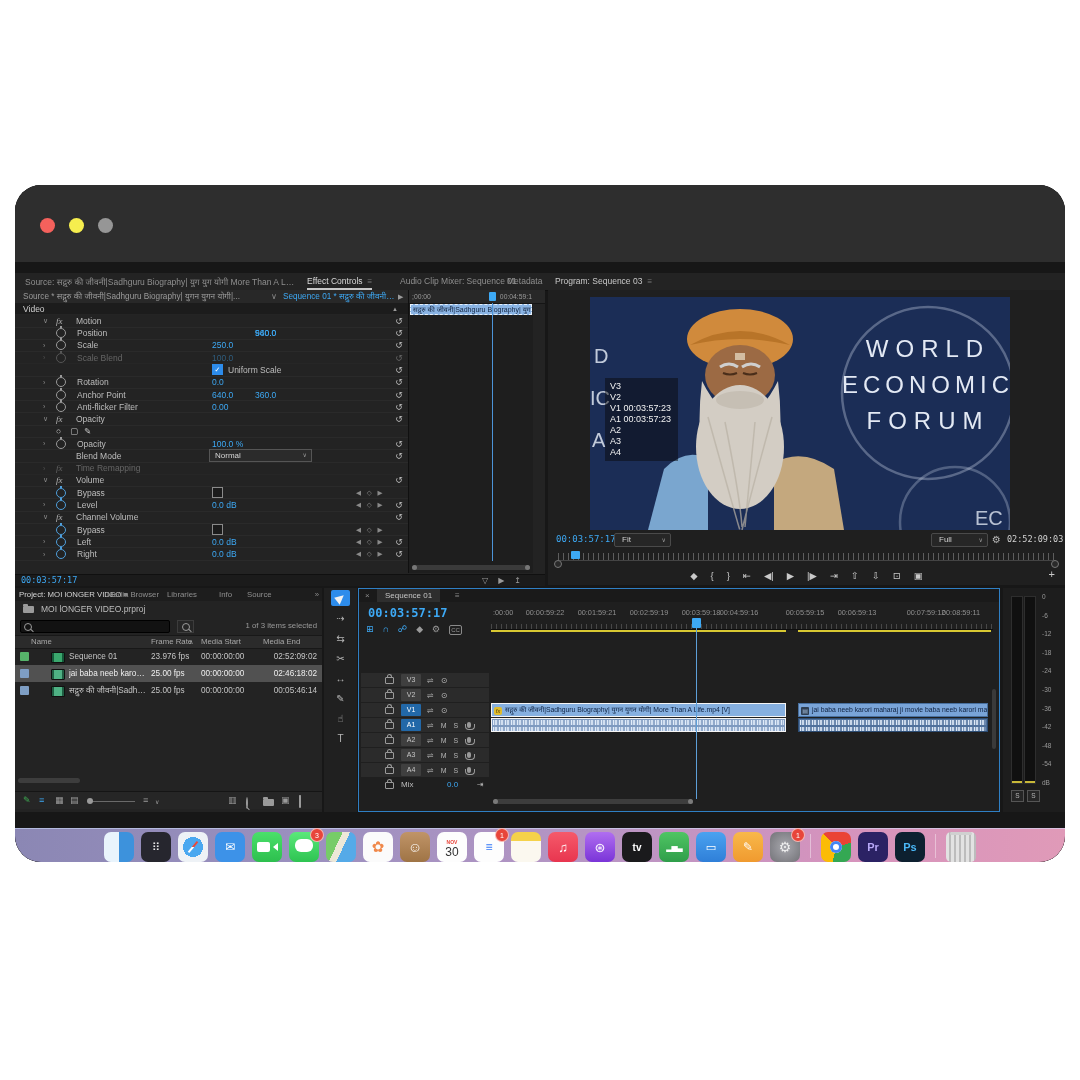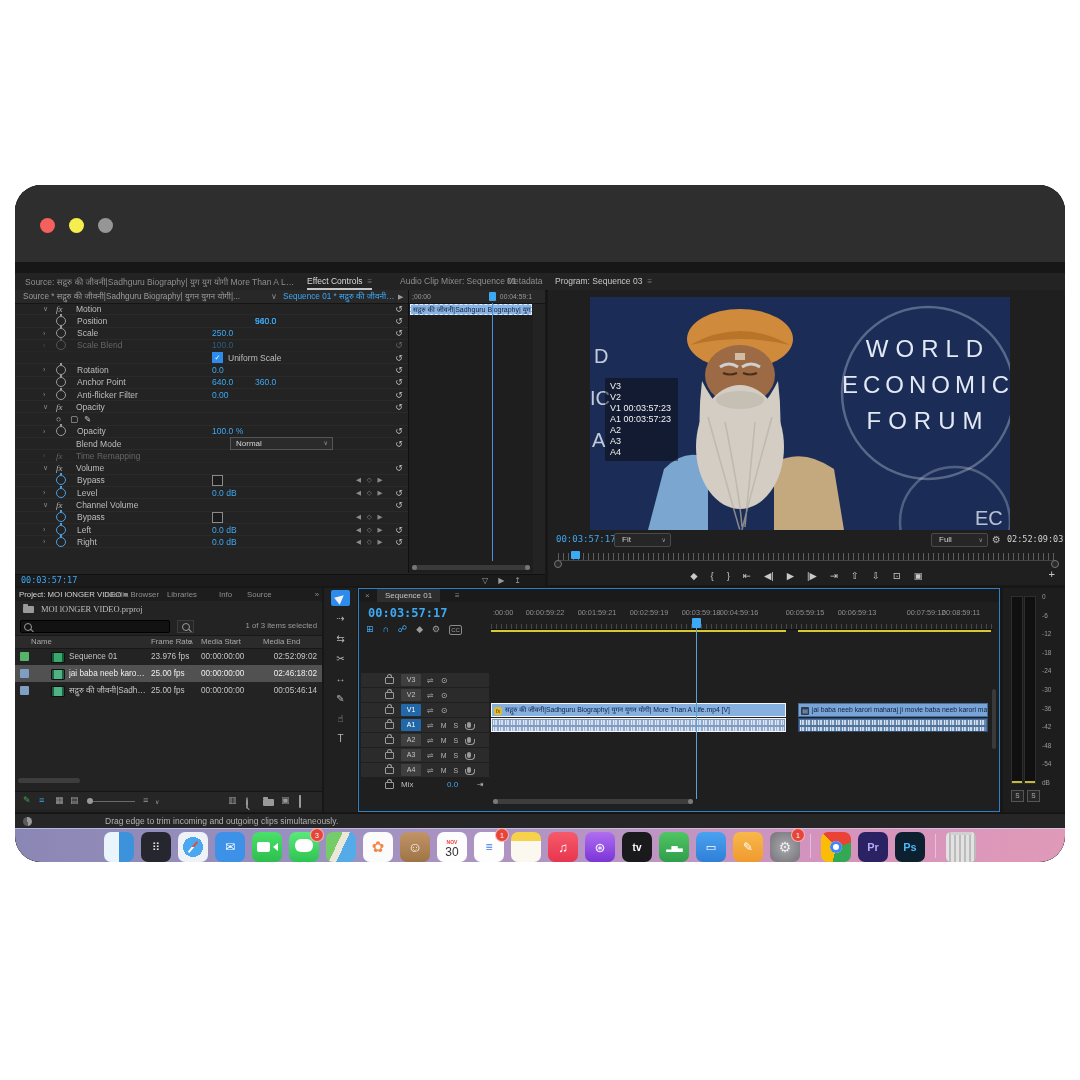--- a/index.html
+++ b/index.html
@@ -52,21 +52,21 @@
   .ec-row .fxi{width:20px;font-style:italic;font-family:"Liberation Serif",serif;color:#b5b5b5;font-size:9px;flex:none;}
   .ec-row .swi{width:8px;height:8px;border-radius:50%;border:1px solid #9a9a9a;margin-right:11px;flex:none;position:relative;}
   .ec-row .swi::before{content:"";position:absolute;left:3px;top:-3px;width:2px;height:2px;background:#9a9a9a;}
   .ec-row .swi.blue{border-color:#4f9fdc;} .ec-row .swi.blue::before{background:#4f9fdc;}
   .ec-row .lbl{white-space:nowrap;}
   .ec-row .val{position:absolute;color:#3da9f5;}
   .ec-row .cb{position:absolute;left:197px;width:9px;height:9px;border:1px solid #8a8a8a;background:#1b1b1b;
     font-size:7px;line-height:9px;text-align:center;color:#fff;}
   .ec-row .cb.on{background:#2d8ceb;border-color:#2d8ceb;}
   .ec-row .cbl{position:absolute;left:213px;}
-  .ec-row .dd{position:absolute;left:215px;width:96px;height:11px;border:1px solid #555;background:#2b2b2b;
+  .ec-row .dd{position:absolute;left:194px;width:96px;height:11px;border:1px solid #555;background:#2b2b2b;
     font-size:8px;line-height:11px;padding-left:5px;color:#d5d5d5;}
   .ec-row .dd .ddc{position:absolute;right:4px;font-size:6px;color:#9a9a9a;}
   .ec-row .kf{position:absolute;left:341px;font-size:6.5px;color:#8a8a8a;letter-spacing:2px;}
   .ec-row .rst{position:absolute;left:376px;width:16px;text-align:center;color:#bdbdbd;font-size:9px;}
   .ec-row .shape{width:14px;color:#c5c5c5;font-size:8.5px;flex:none;}
   .ec-lane{position:absolute;left:393px;top:0;width:124px;height:283px;background:#1e1e1e;border-left:1px solid #101010;}
   .ec-lane .lruler{position:absolute;left:0;top:0;width:100%;height:13px;background:#282828;border-bottom:1px solid #151515;
     font-size:6.8px;color:#9a9a9a;line-height:13px;}
   .ec-lane .lruler .t0{position:absolute;left:3px;} .ec-lane .lruler .t1{position:absolute;right:1px;}
   .ec-lane .lmark{position:absolute;left:80px;top:2px;width:7px;height:9px;background:#3da9f5;border-radius:1px;}
@@ -106,21 +106,21 @@
   .video svg{display:block;}
   
   .pj-tabs{position:absolute;left:0;top:0;width:100%;height:13px;background:#1d1d1d;font-size:7.8px;color:#8f8f8f;
     line-height:13px;white-space:nowrap;}
   .pj-tabs .ptab{position:absolute;top:0;}
   .ptab.active{color:#d5d5d5;}
   .pj-tabs .more{position:absolute;right:3px;color:#8a8a8a;}
   .pj-file{position:absolute;left:0;top:15px;width:100%;height:13px;font-size:8.5px;color:#bdbdbd;line-height:13px;}
   .fold{position:absolute;left:8px;top:3px;width:11px;height:7px;background:#9a9a9a;border-radius:1px;}
   .fold::before{content:"";position:absolute;top:-2px;left:0;width:5px;height:2px;background:#9a9a9a;border-radius:1px 1px 0 0;}
-  .pj-file .fname{position:absolute;left:26px;font-family:Liberation Serif, serif;}
+  .pj-file .fname{position:absolute;left:26px;}
   .pj-search{position:absolute;left:0;top:31px;width:100%;height:14px;}
   .sinput{position:absolute;left:5px;top:1px;width:148px;height:11px;background:#121212;border:1px solid #000;
     border-radius:2px;}
   .mag{position:relative;width:6px;height:6px;border:1px solid #9a9a9a;border-radius:50%;}
   .mag::after{content:"";position:absolute;width:4px;height:1px;background:#9a9a9a;transform:rotate(45deg);right:-3px;bottom:-1px;}
   .sinput .mag{position:absolute;left:3px;top:2px;}
   .pj-search .inbox{position:absolute;left:162px;top:1px;width:15px;height:11px;border:1px solid #3c3c3c;background:#262626;
     display:flex;align-items:center;justify-content:center;}
   .pj-search .sel-info{position:absolute;right:5px;top:2px;font-size:7.8px;color:#9a9a9a;}
   .pj-cols{position:absolute;left:0;top:47px;width:100%;height:12px;background:#2b2b2b;border-top:1px solid #181818;
@@ -276,20 +276,24 @@
       </div>
 
       <section class="panel" id="ec-panel">
         <div class="ec-head">
           <span class="src">Source * सद्गुरु की जीवनी|Sadhguru Biography| युगन युगन योगी|...</span>
           <span class="crt">∨</span>
           <span class="seq">Sequence 01 * सद्गुरु की जीवनी|Sadhguru Biography| युगन य...</span>
           <span class="nxt">▶</span>
         </div>
         <div id="ec-rows">
+            <div class="ec-section">
+              <span>Video</span>
+              <span class="collapse">▲</span>
+            </div>
             <div class="ec-row">
               <span class="arr">∨</span>
               <span class="fxi">fx</span>
               <span class="lbl">Motion</span>
               <span class="rst">↺</span>
             </div>
             <div class="ec-row">
               <span class="arr"></span>
               <span class="swi"></span>
               <span class="lbl">Position</span>
@@ -738,24 +742,20 @@
             <span class="mtick" style="top: 116.6px;">-36</span>
             <span class="mtick" style="top: 135.2px;">-42</span>
             <span class="mtick" style="top: 153.8px;">-48</span>
             <span class="mtick" style="top: 172.4px;">-54</span>
             <span class="mtick" style="top: 191px;">dB</span>
           </div>
         <span class="sbox s1">S</span>
         <span class="sbox s2">S</span>
       </section>
 
-      <div class="statusbar">
-        <span class="sb-ico"></span>
-        <span class="msg">Drag edge to trim incoming and outgoing clips simultaneously.</span>
-      </div>
 
       <div class="dock" id="dock">
           <div class="di dk-finder"></div>
           <div class="di dk-launchpad">
             <span>⠿</span>
           </div>
           <div class="di dk-safari"></div>
           <div class="di dk-mail">
             <span>✉</span>
           </div>

